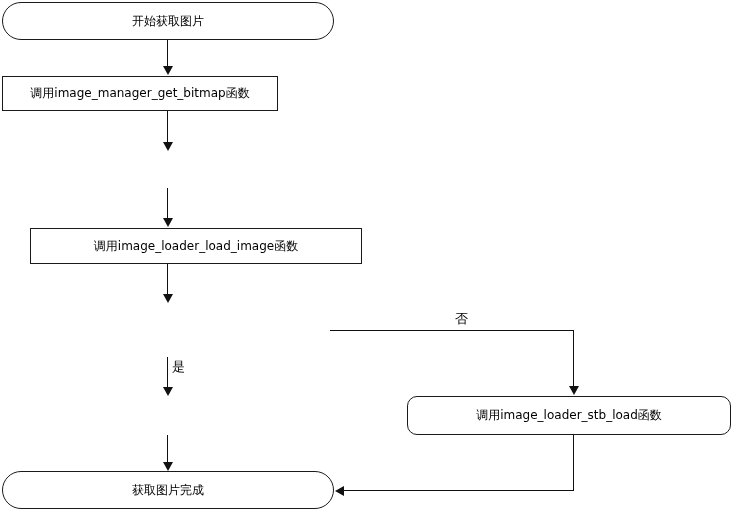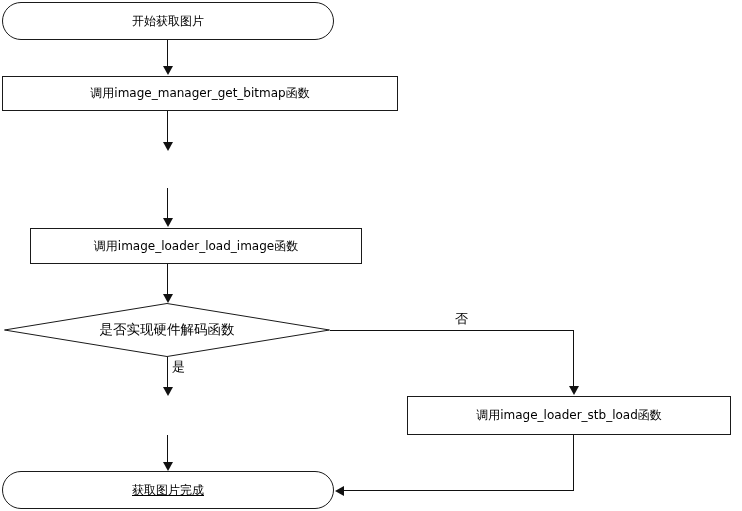--- a/index.html
+++ b/index.html
@@ -97,63 +97,57 @@
 
 <div id="canvas">
 
   <div class="node terminal" style="left:2px; top:2px; width:332px; height:38px;">
     <span class="label">开始获取图片</span>
   </div>
 
   <div class="edge v" style="left:167px; top:40px; height:27px;"></div>
   <div class="arrow-down" style="left:163px; top:66px;"></div>
 
-  <div class="node" style="left:2px; top:76px; width:396px; height:35px;">
+  <div class="node" style="left:2px; top:76px; width:276px; height:35px;">
     <span class="label">调用image_manager_get_bitmap函数</span>
   </div>
 
   <div class="edge v" style="left:167px; top:111px; height:32px;"></div>
   <div class="arrow-down" style="left:163px; top:142px;"></div>
 
 
   <div class="edge v" style="left:167px; top:188px; height:31px;"></div>
   <div class="arrow-down" style="left:163px; top:218px;"></div>
 
   <div class="node" style="left:2px; top:228px; width:332px; height:36px;margin-left:28px;">
     <span class="label">调用image_loader_load_image函数</span>
   </div>
 
   <div class="edge v" style="left:167px; top:264px; height:31px;"></div>
   <div class="arrow-down" style="left:163px; top:294px;"></div>
 
-  <div class="decision" style="left:4px; top:303px; width:326px; height:54px;">
-    <svg width="326" height="54" viewBox="0 0 326 54">
-      <polygon points="163,0.5 325.5,27 163,53.5 0.5,27" fill="#ffffff" stroke="#1a1a1a" stroke-width="1"></polygon>
-    </svg>
-    <div class="dlabel">是否实现硬件解码函数</div>
-  </div>
 
   <div class="edge v" style="left:167px; top:357px; height:31px;"></div>
   <div class="arrow-down" style="left:163px; top:387px;"></div>
   <div class="edge-label" style="left:172px; top:358px;">是</div>
 
   <div class="edge h" style="left:330px; top:330px; width:244px;"></div>
   <div class="edge v" style="left:573px; top:330px; height:57px;"></div>
   <div class="arrow-down" style="left:569px; top:386px;"></div>
   <div class="edge-label" style="left:455px; top:310px;">否</div>
 
 
-  <div class="node" style="left:407px; top:396px; width:324px; height:39px;">
+  <div class="node" style="left:407px; top:396px; width:324px; height:39px;border-radius:10px;">
     <span class="label">调用image_loader_stb_load函数</span>
   </div>
 
   <div class="edge v" style="left:167px; top:435px; height:28px;"></div>
   <div class="arrow-down" style="left:163px; top:462px;"></div>
 
   <div class="edge v" style="left:573px; top:435px; height:56px;"></div>
   <div class="edge h" style="left:344px; top:490px; width:230px;"></div>
   <div class="arrow-left" style="left:335px; top:486px;"></div>
 
-  <div class="node terminal" style="left:2px; top:471px; width:332px; height:38px;text-decoration:underline;">
+  <div class="node terminal" style="left:2px; top:471px; width:332px; height:38px;">
     <span class="label">获取图片完成</span>
   </div>
 
 </div>
 
 </body></html>

